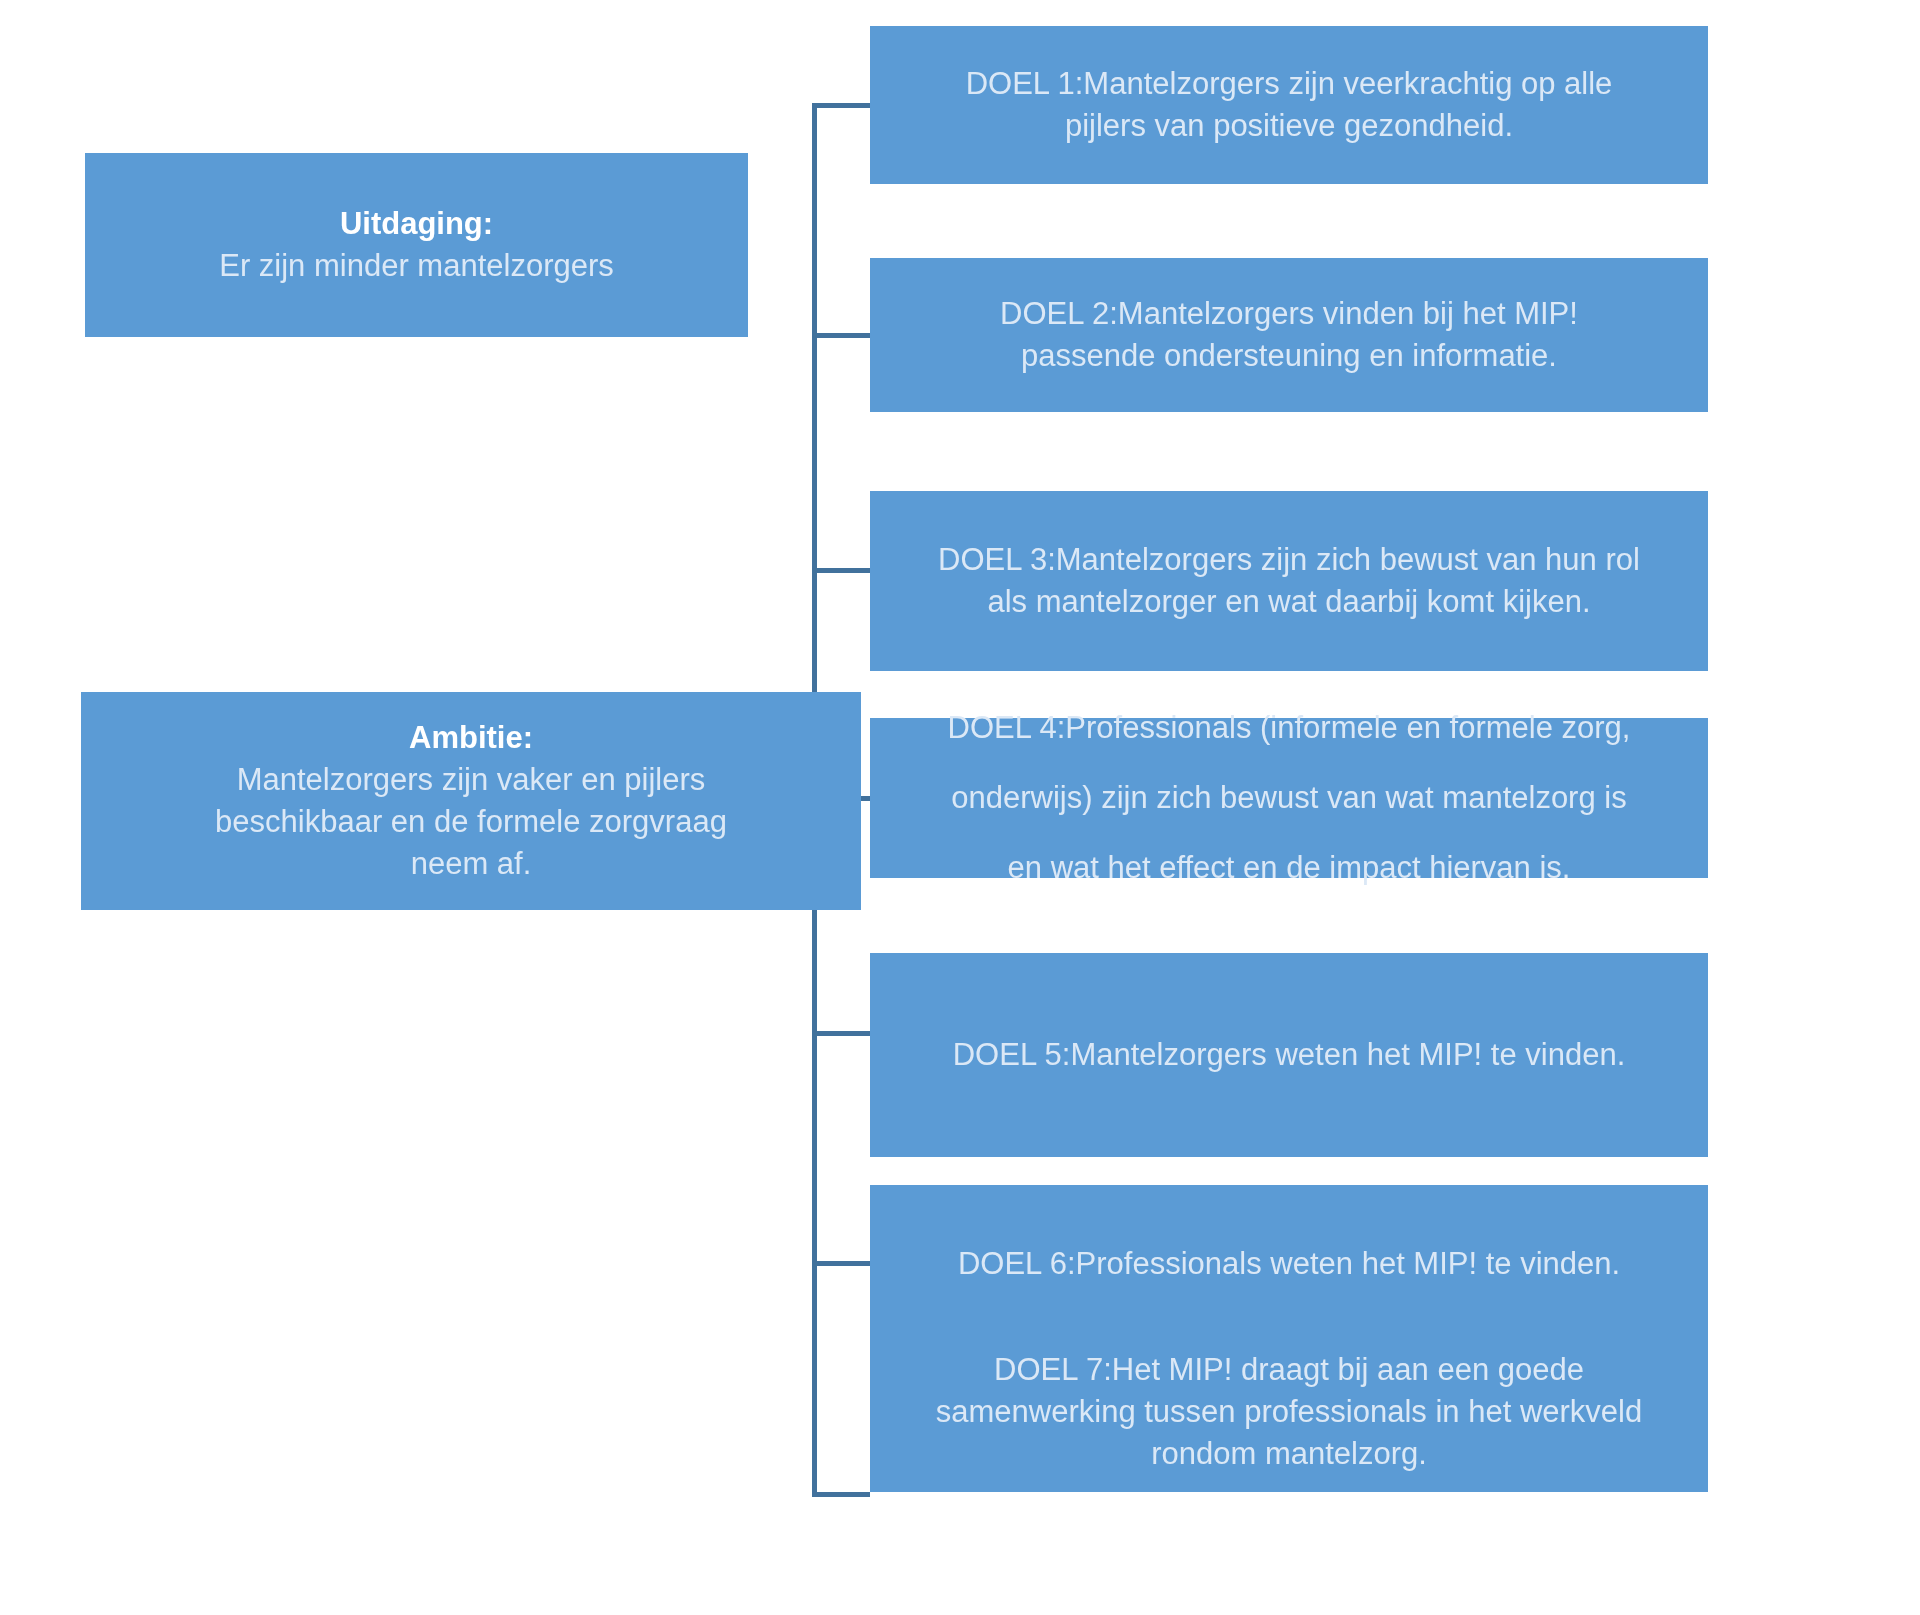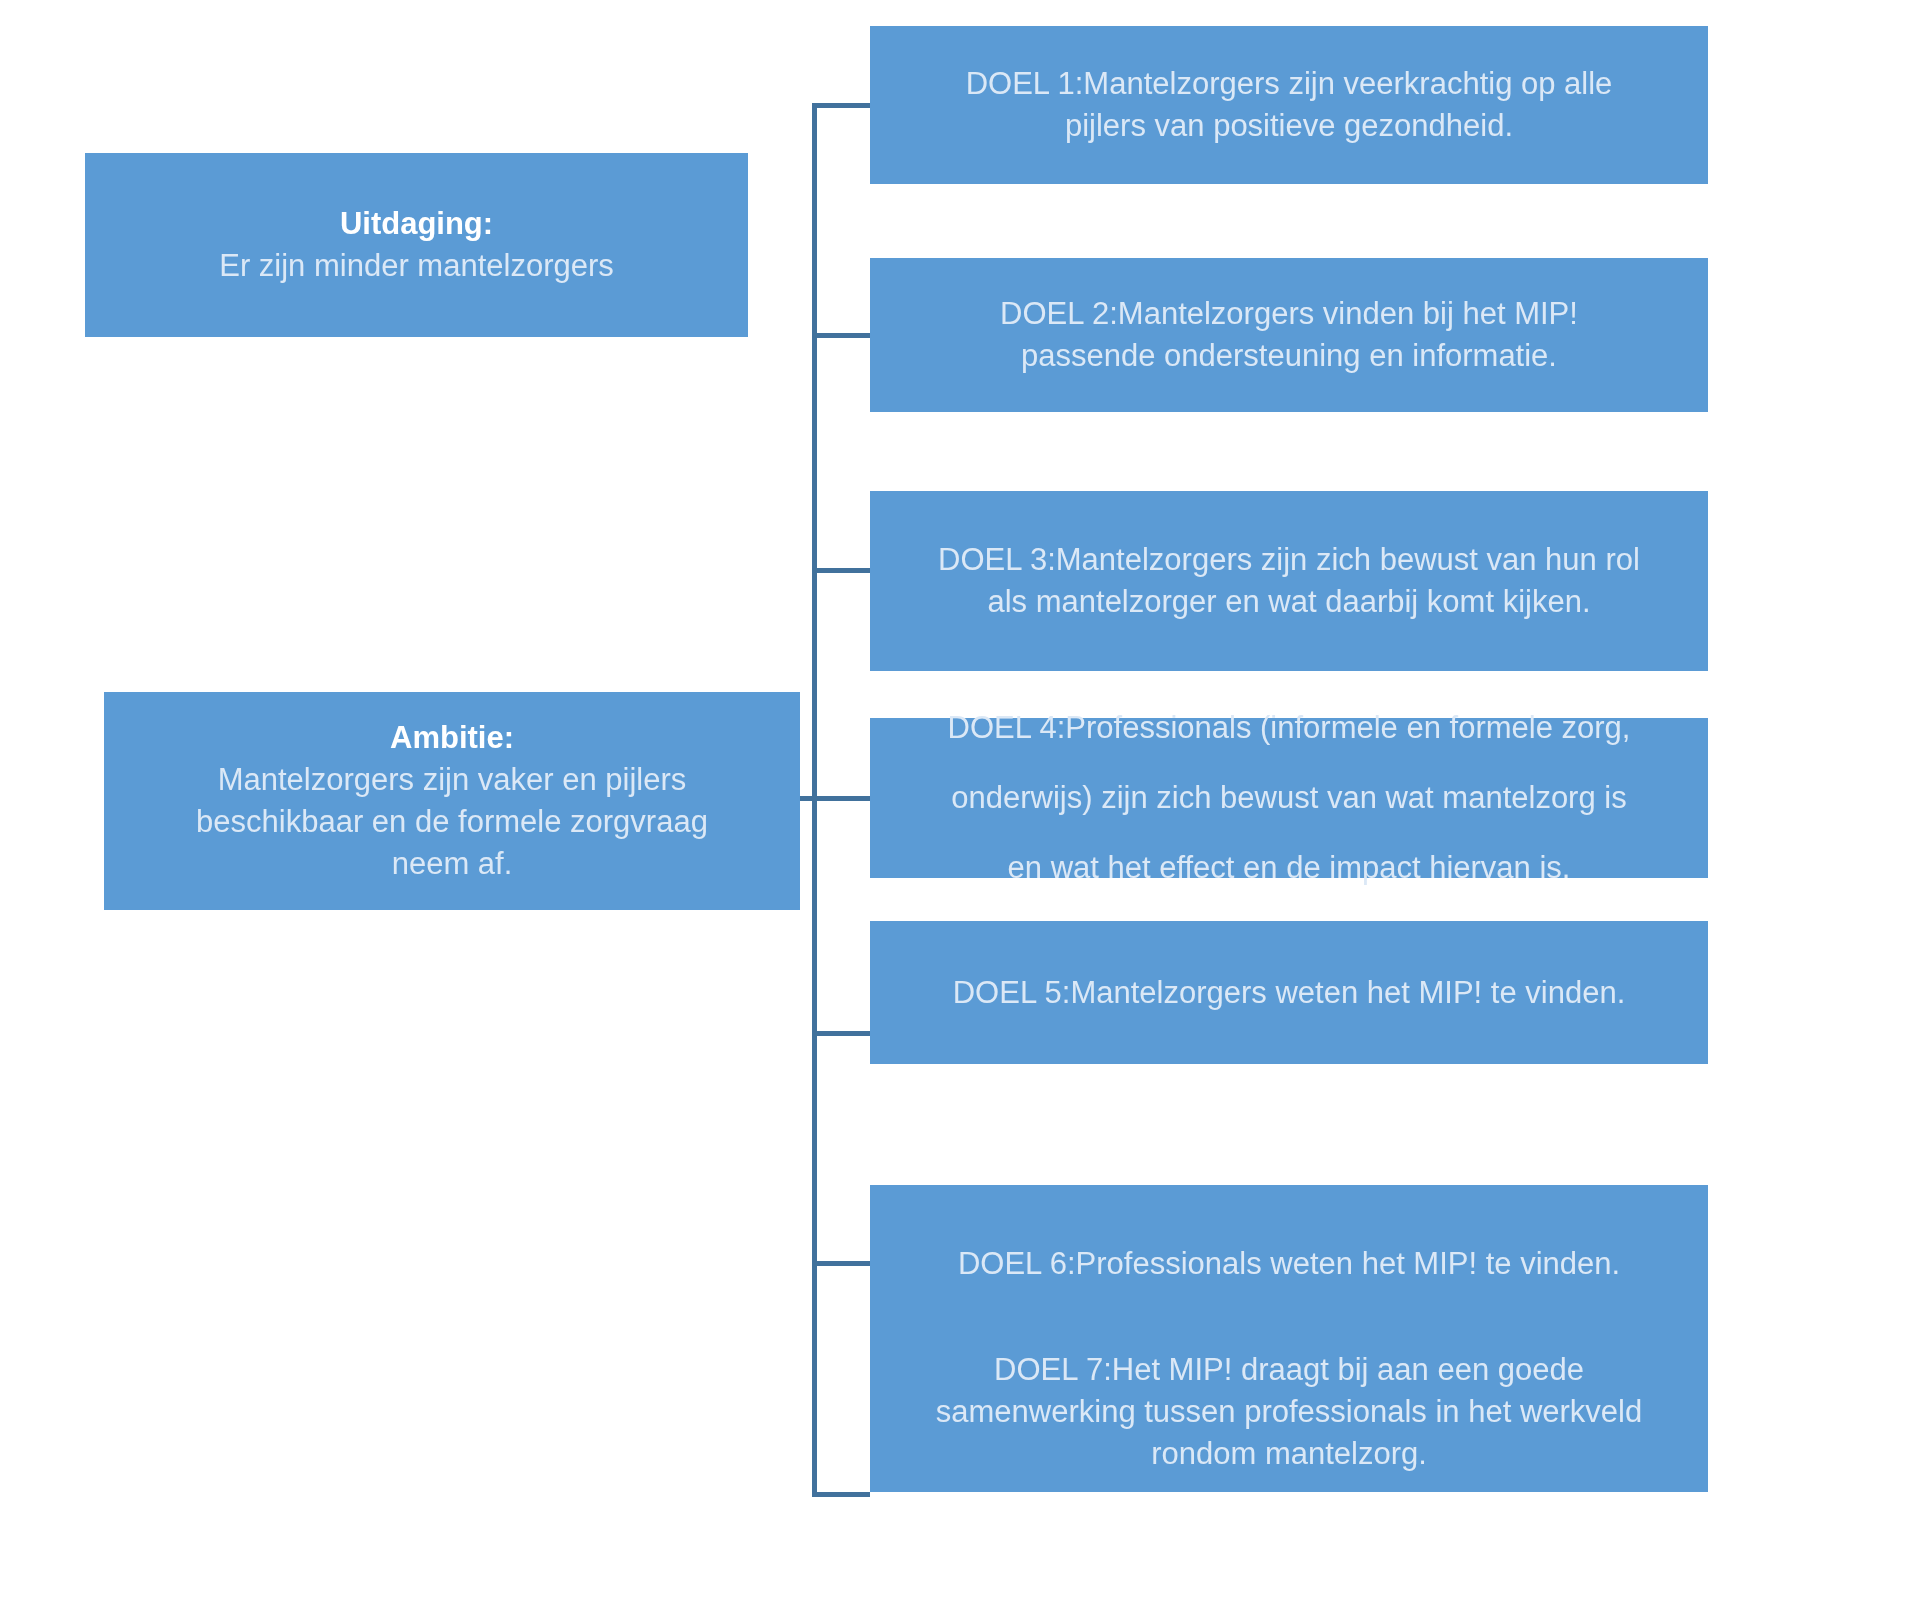--- a/index.html
+++ b/index.html
@@ -30,28 +30,28 @@
   }
   .box-title {
     color: var(--heading-text, #ffffff);
     font-weight: bold;
   }
   .box-line {
     white-space: nowrap;
   }
   
   .challenge { left: 85px;  top: 153px; width: 663px; height: 184px; }
-  .ambition  { left: 104px;  top: 692px; width: 696px; height: 218px; }
+  .ambition  { left: 81px;  top: 692px; width: 780px; height: 218px; }
   
   .goal { left: 870px; width: 838px; }
   .goal-1 { top: 26px;   height: 158px; }
   .goal-2 { top: 258px;  height: 154px; }
   .goal-3 { top: 491px;  height: 180px; }
   .goal-4 { top: 718px;  height: 160px; gap: 28px; }
-  .goal-5 { top: 921px;  height: 143px; }
+  .goal-5 { top: 953px;  height: 204px; }
   .goal-6 { top: 1185px; height: 157px; }
   .goal-7 { top: 1332px; height: 160px; }
   
   .connector {
     position: absolute;
     background: var(--connector, #41719c);
   }
   .trunk    { left: 812px; top: 103px;  width: 5px;   height: 1394px; }
   .branch   { height: 5px; }
   .branch-1 { left: 812px; top: 103px;  width: 58px; }

